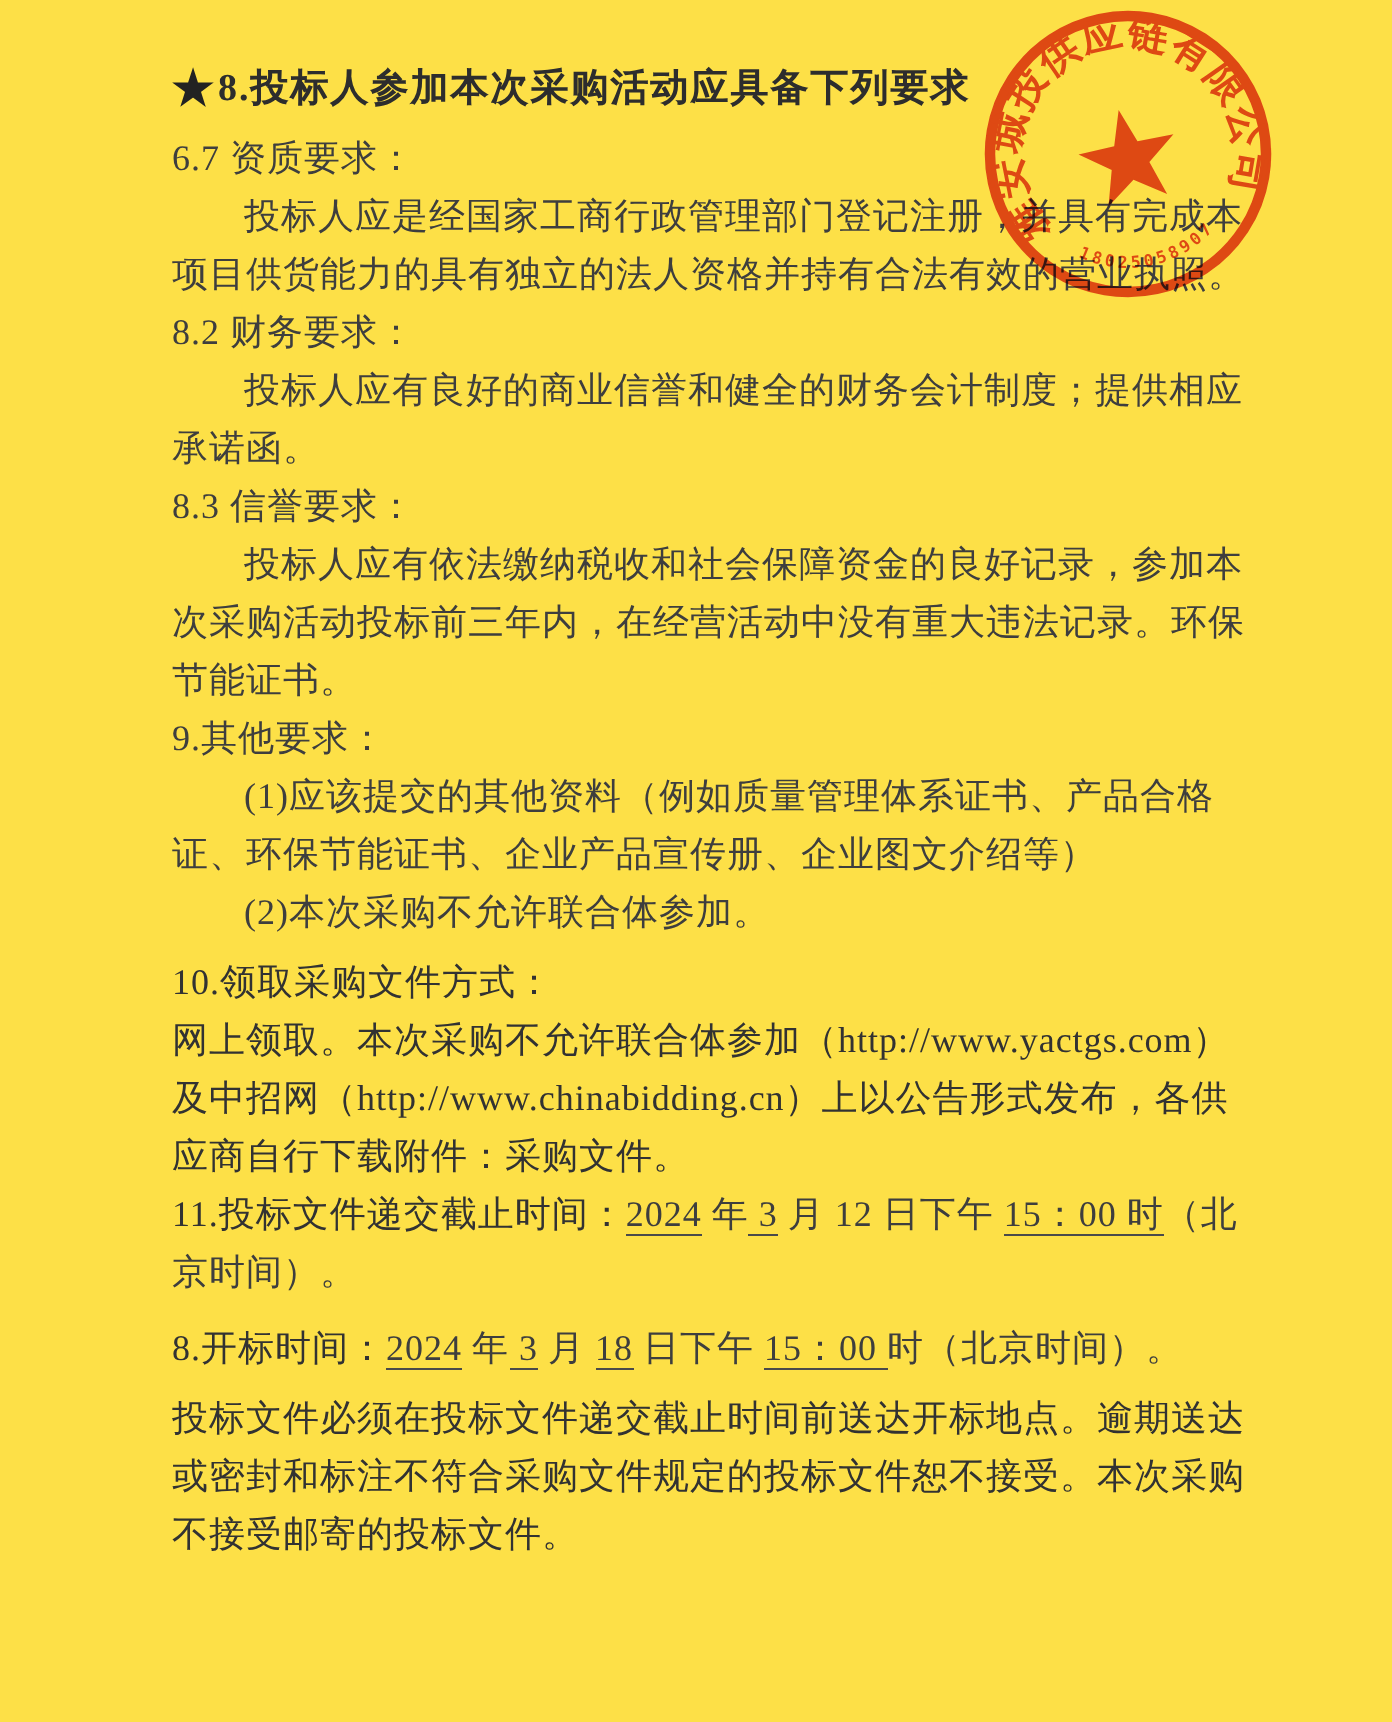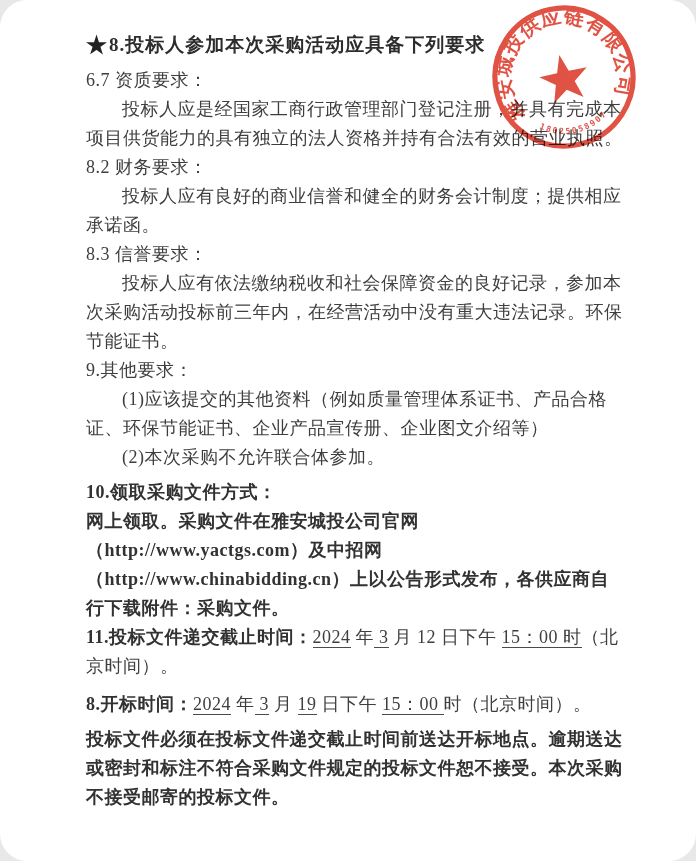--- a/index.html
+++ b/index.html
@@ -16,21 +16,21 @@
     position:absolute;
     left:86px; top:30px;
     width:540px;
     font-size:18px;
     line-height:29px;
     letter-spacing:0.5px;
     text-align:left;
   }
   .content p { margin:0; }
   .indent { text-indent:2em; }
-  .bold { font-weight:bold; color:#323232; }
+  .bold { font-weight:normal; color:#323232; }
   .heading {
     font-size:19px;
     font-weight:bold;
     color:#2d2d2d;
     margin-bottom:6px !important;
     letter-spacing:1px;
   }
   .u { border-bottom:1.6px solid #4a4a4a; }
   .gap-sm  { margin-top:6px  !important; }
   .gap-md  { margin-top:9px  !important; }
@@ -56,45 +56,45 @@
   .seal-code-text {
     font-family:"DejaVu Sans Mono","Liberation Mono",monospace;
     font-weight:bold;
     font-size:11px;
     letter-spacing:2.5px;
   }
 </style>
 </head>
 <body>
 
-<div class="page" style="background: #ffffff; color: rgb(62, 62, 62); border-radius: 27px;">
+<div class="page" style="background: #fde047; color: rgb(62, 62, 62);">
 
   <div class="content">
 
     <p class="heading"><span class="star">★</span><span>8.投标人参加本次采购活动应具备下列要求</span></p>
 
     <p>6.7 资质要求：</p>
     <p class="indent">投标人应是经国家工商行政管理部门登记注册，并具有完成本项目供货能力的具有独立的法人资格并持有合法有效的营业执照。</p>
 
     <p>8.2 财务要求：</p>
     <p class="indent">投标人应有良好的商业信誉和健全的财务会计制度；提供相应承诺函。</p>
 
     <p>8.3 信誉要求：</p>
     <p class="indent">投标人应有依法缴纳税收和社会保障资金的良好记录，参加本次采购活动投标前三年内，在经营活动中没有重大违法记录。环保节能证书。</p>
 
     <p>9.其他要求：</p>
     <p class="indent">(1)应该提交的其他资料（例如质量管理体系证书、产品合格证、环保节能证书、企业产品宣传册、企业图文介绍等）</p>
     <p class="indent">(2)本次采购不允许联合体参加。</p>
 
     <p class="bold gap-sm">10.领取采购文件方式：</p>
-    <p class="bold">网上领取。采购文件在雅安城投公司官网（http://www.yactgs.com）及中招网（http://www.chinabidding.cn）上以公告形式发布，各供应商自行下载附件：采购文件。</p>
+    <p class="bold">网上领取。本次采购不允许联合体参加（http://www.yactgs.com）及中招网（http://www.chinabidding.cn）上以公告形式发布，各供应商自行下载附件：采购文件。</p>
 
     <p><span class="bold">11.投标文件递交截止时间：</span><span class="u">2024</span><span> 年</span><span class="u"> 3</span><span> 月 12 日下午 </span><span class="u">15：00 时</span><span>（北京时间）。</span></p>
 
-    <p class="gap-md"><span class="bold">8.开标时间：</span><span class="u">2024</span><span> 年</span><span class="u"> 3</span><span> 月 </span><span class="u">19</span><span> 日下午 </span><span class="u">15：00 </span><span>时（北京时间）。</span></p>
+    <p class="gap-md"><span class="bold">8.开标时间：</span><span class="u">2024</span><span> 年</span><span class="u"> 3</span><span> 月 </span><span class="u">18</span><span> 日下午 </span><span class="u">15：00 </span><span>时（北京时间）。</span></p>
 
 
     <p class="bold gap-sm">投标文件必须在投标文件递交截止时间前送达开标地点。逾期送达或密封和标注不符合采购文件规定的投标文件恕不接受。本次采购不接受邮寄的投标文件。</p>
 
   </div>
 
   <div class="seal-wrap" style="color: rgb(220, 59, 42);">
     <svg viewBox="0 0 200 200">
       <defs>
         <path id="arcTop" d="M 37.6 136 A 72 72 0 1 1 162.4 136" fill="none"></path>

